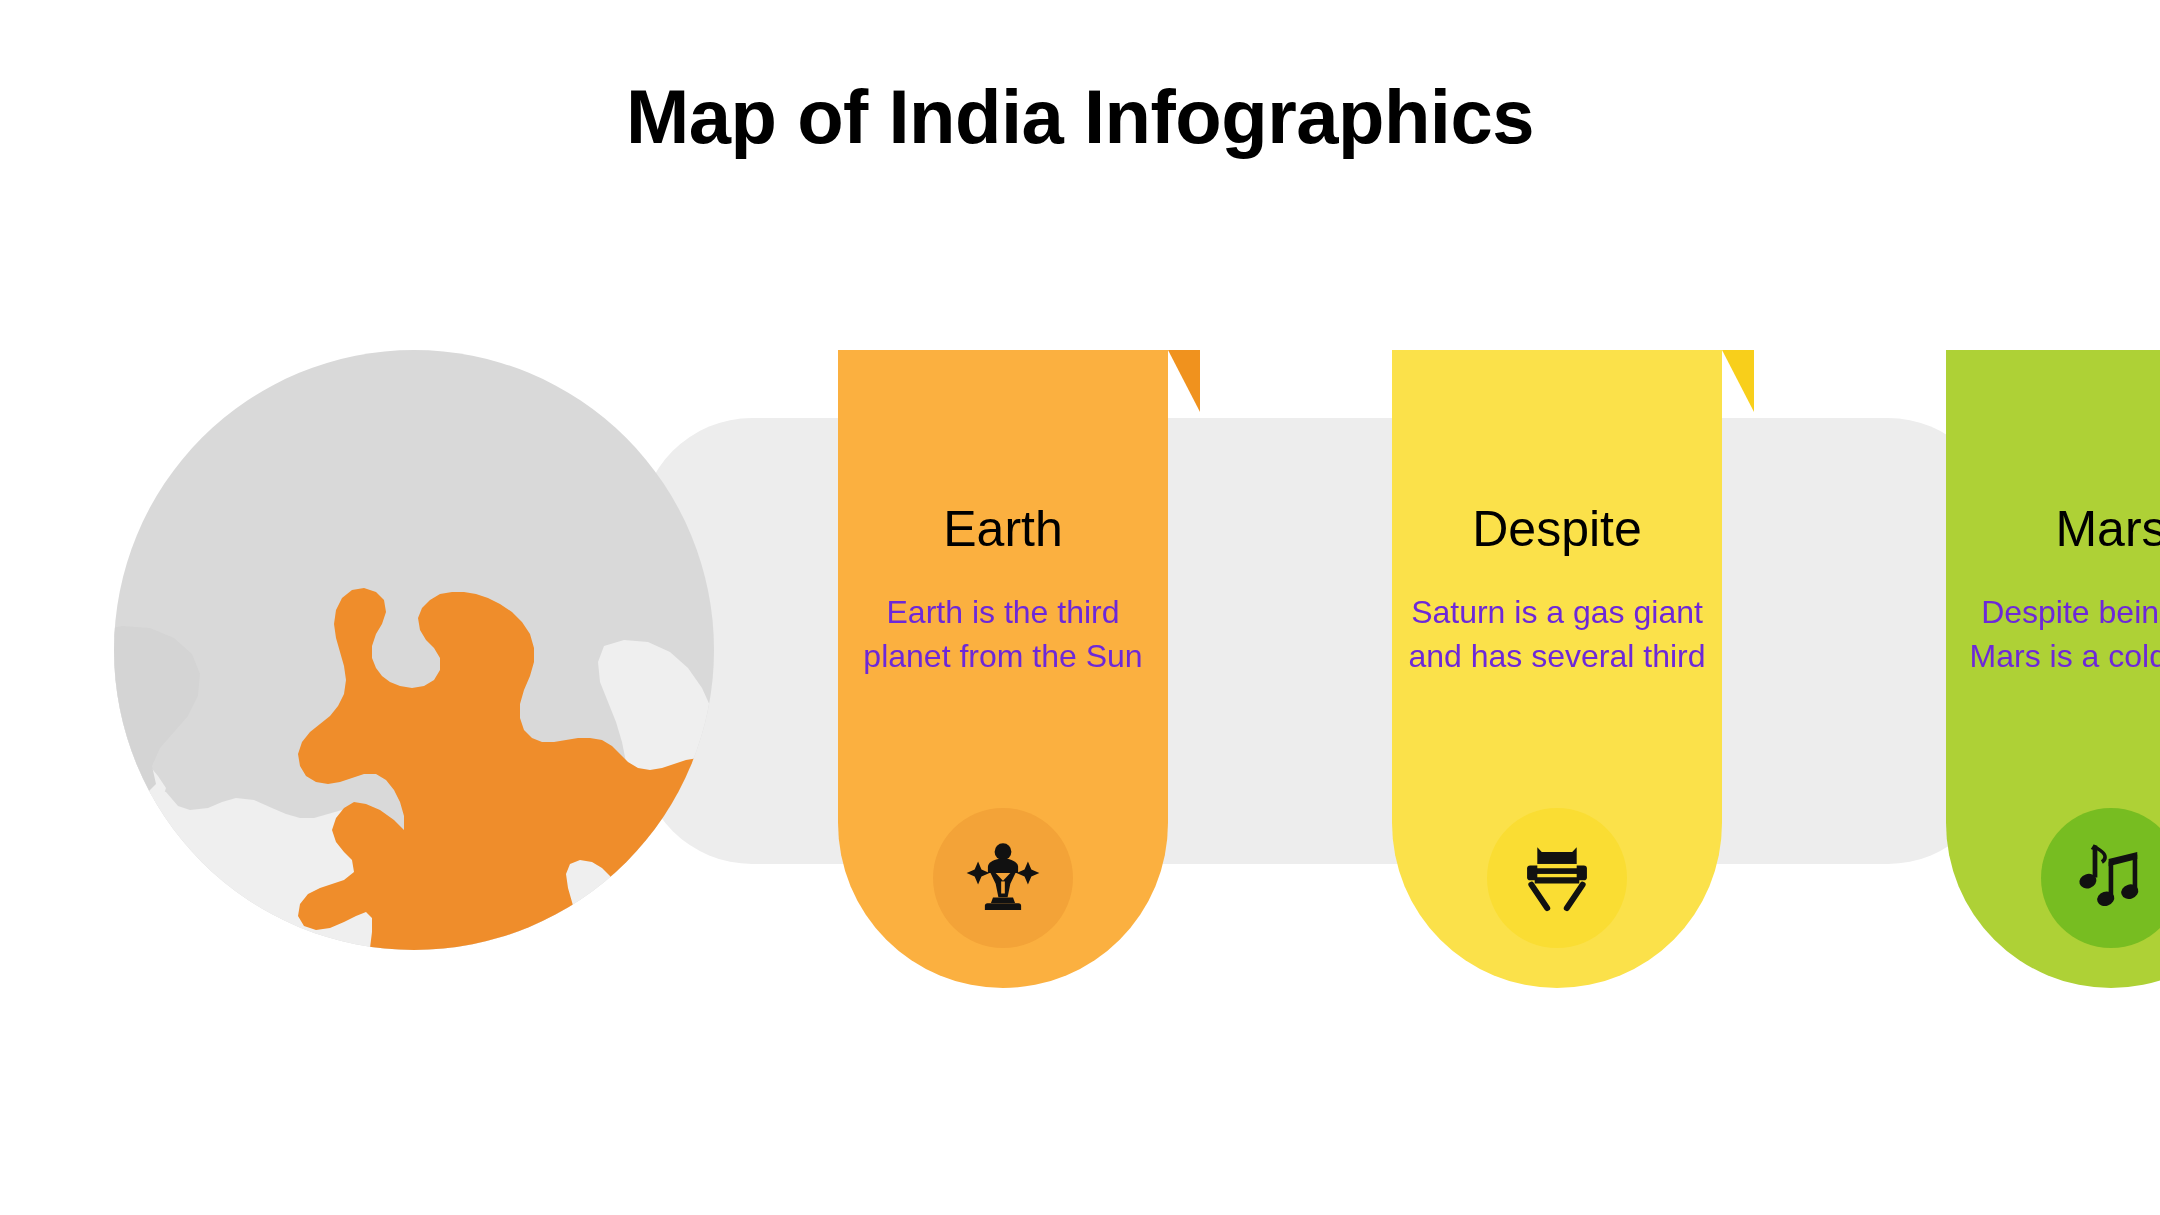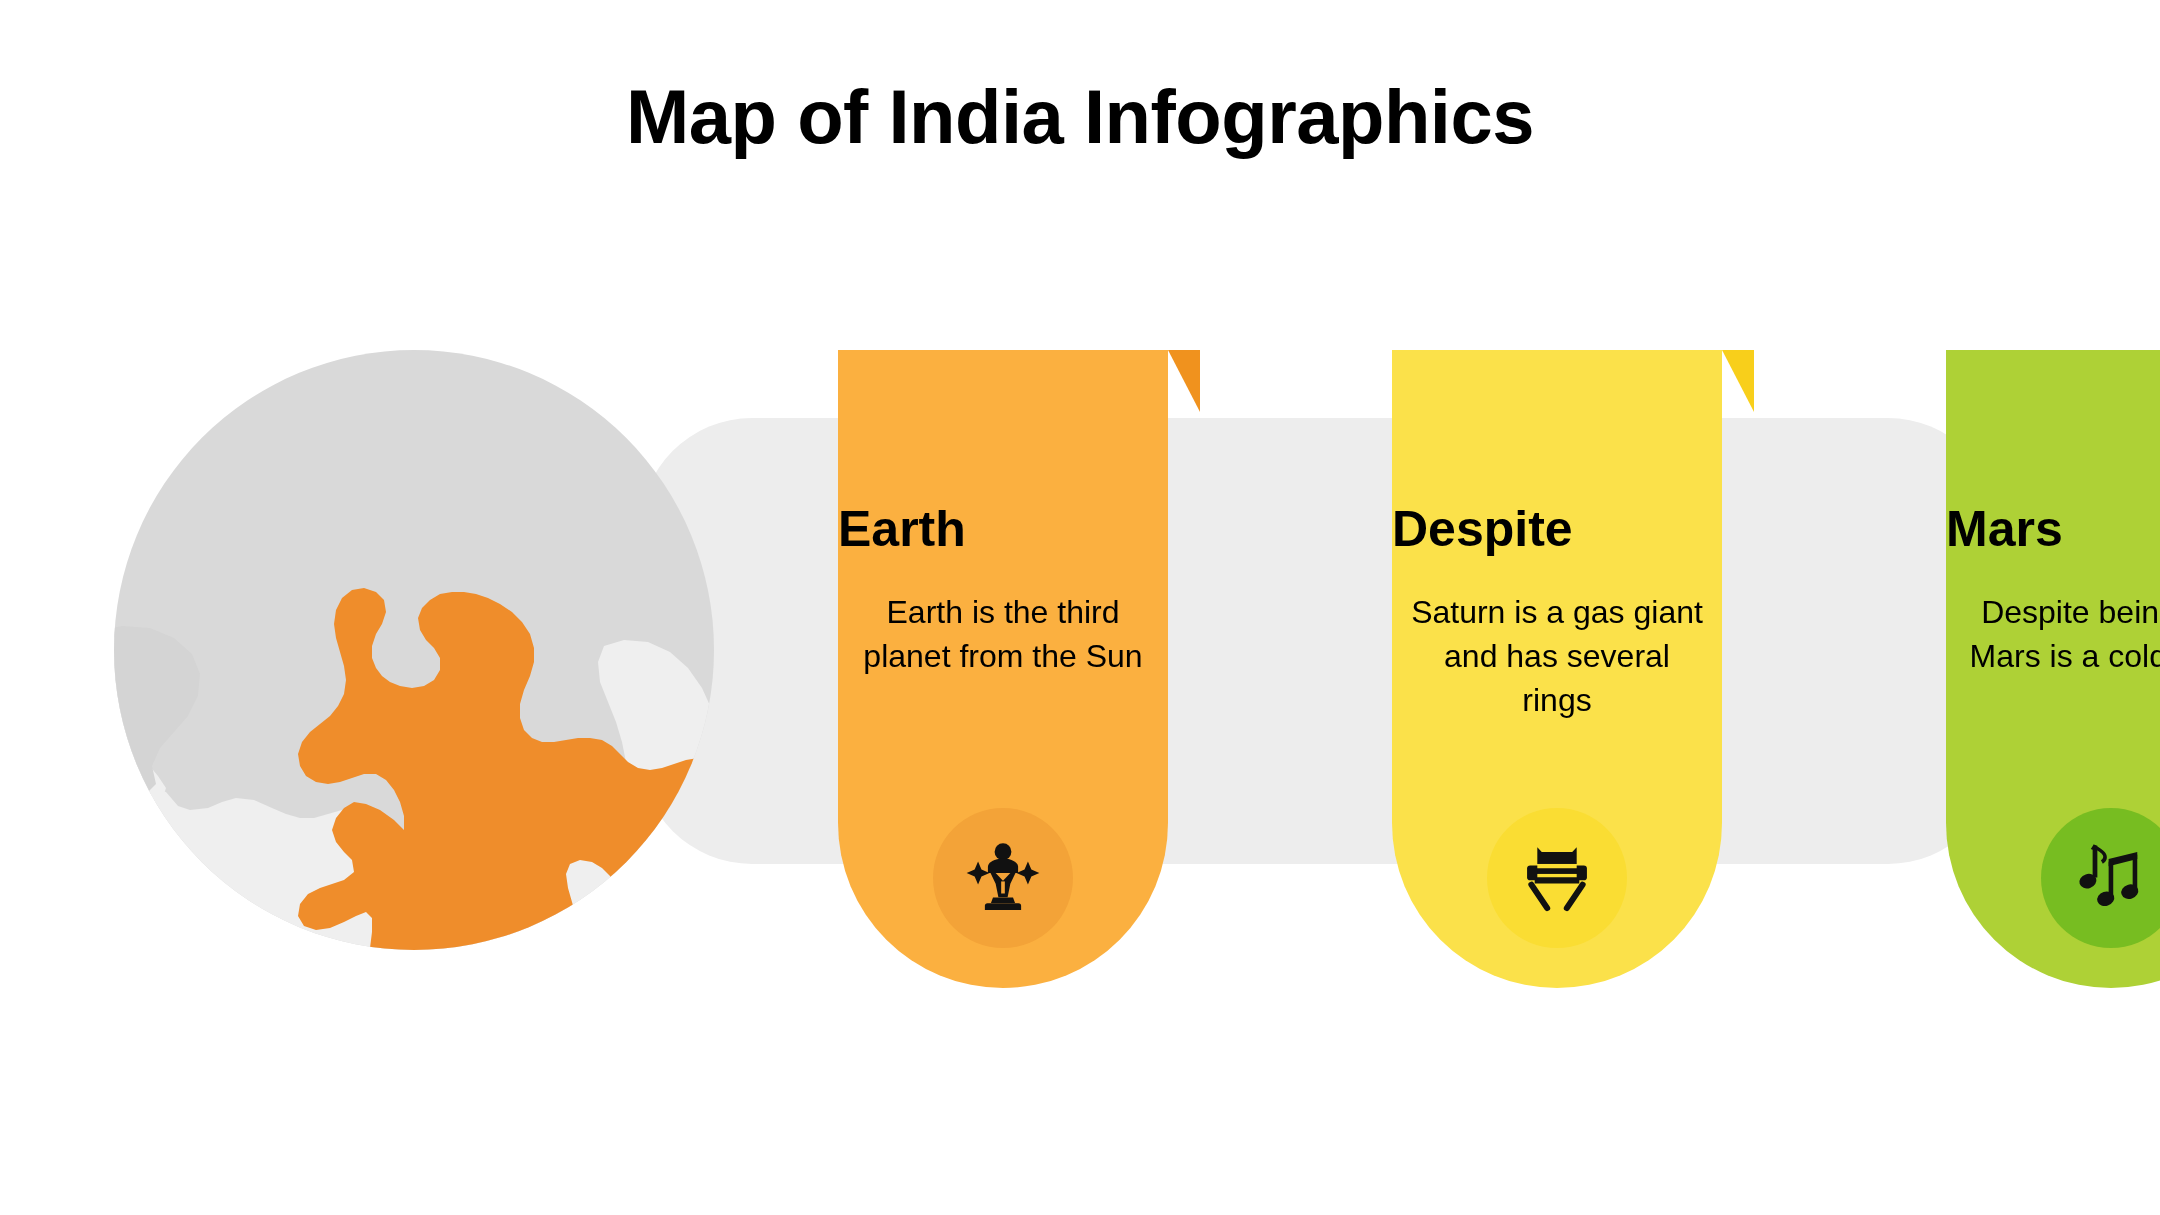--- a/index.html
+++ b/index.html
@@ -75,35 +75,36 @@
     width: 0;
     height: 0;
     border-style: solid;
     border-width: 62px 0 0 32px;
   }
   .card-title {
     position: absolute;
     left: 0;
     top: 150px;
     width: 100%;
+    text-align: center;
     font-size: 50px;
     line-height: 58px;
-    font-weight: bold;
+    font-weight: normal;
     color: #000000;
   }
   .card-desc {
     position: absolute;
     left: 16px;
     top: 240px;
     width: 298px;
     text-align: center;
     font-size: 32px;
     line-height: 44px;
     font-weight: normal;
-    color: #000000;
+    color: #6d28d9;
   }
   .icon-badge {
     position: absolute;
     left: 50%;
     margin-left: -70px;
     top: 458px;
     width: 140px;
     height: 140px;
     border-radius: 50%;
     display: flex;
@@ -242,21 +243,21 @@
 
         <path fill="#111111" d="M13 19.5l2.6 6.1 6.1 2.6-6.1 2.6-2.6 6.1-2.6-6.1L4.3 28.2l6.1-2.6z"></path>
         <path fill="#111111" d="M51 19.5l2.6 6.1 6.1 2.6-6.1 2.6-2.6 6.1-2.6-6.1-6.1-2.6 6.1-2.6z"></path>
       </svg>
     </div>
   </div>
 
   <div class="card" id="card-saturn">
     <div class="fold"></div>
     <div class="card-title">Despite</div>
-    <div class="card-desc">Saturn is a gas giant and has several rings</div>
+    <div class="card-desc">Saturn is a gas giant and has several third</div>
     <div class="icon-badge">
       <svg width="84" height="84" viewBox="0 0 64 64">
 
         <path fill="#111111" d="M17 8.5l3.4 3.6h23.2L47 8.5v12.8H17z"></path>
 
         <rect x="17" y="21.3" width="30" height="3.2" fill="#fadd33"></rect>
 
         <path fill="#111111" d="M15 24.5h34v4.4H15z"></path>
         <rect x="17" y="28.9" width="30" height="2.6" fill="#fadd33"></rect>
         <path fill="#111111" d="M15 31.5h34v4.6H15z"></path>

